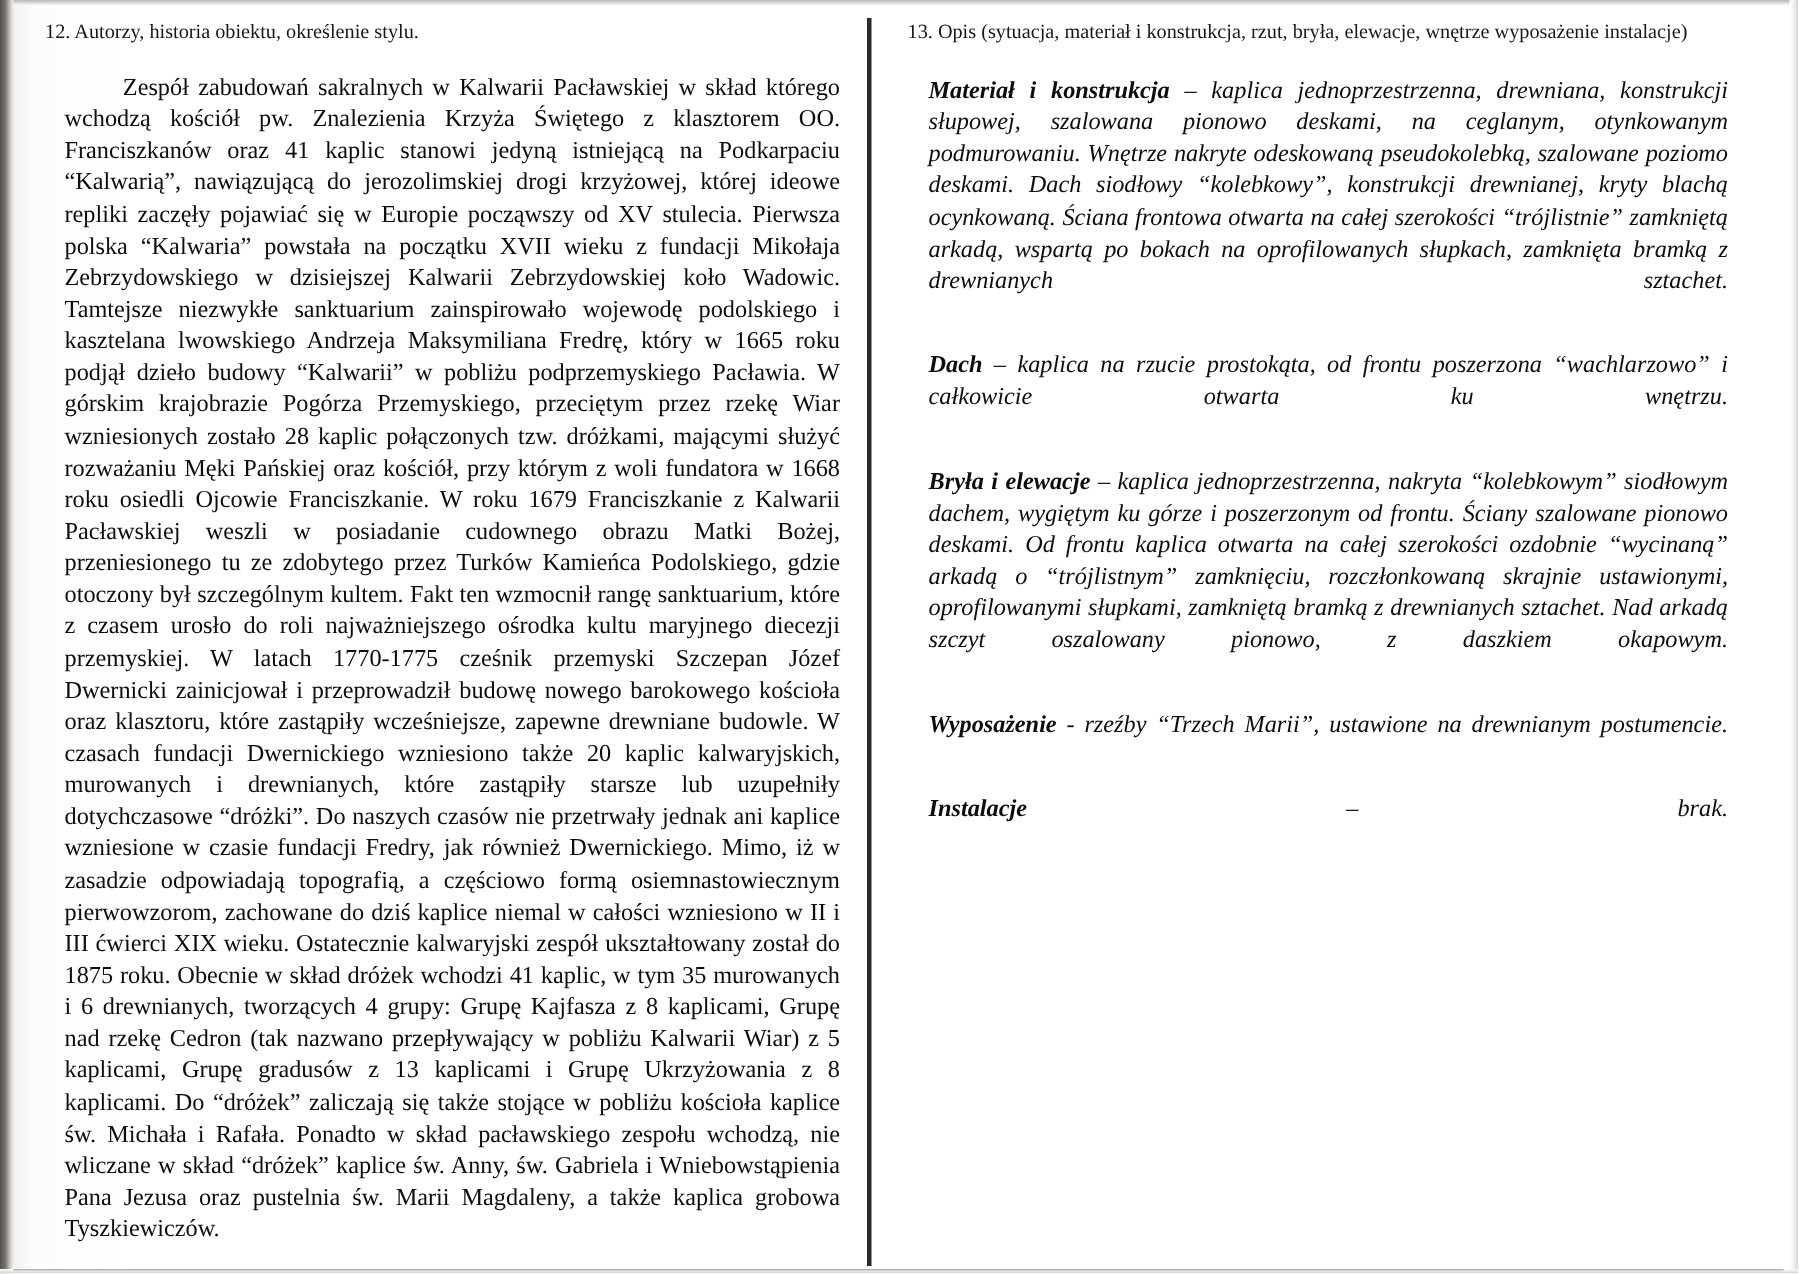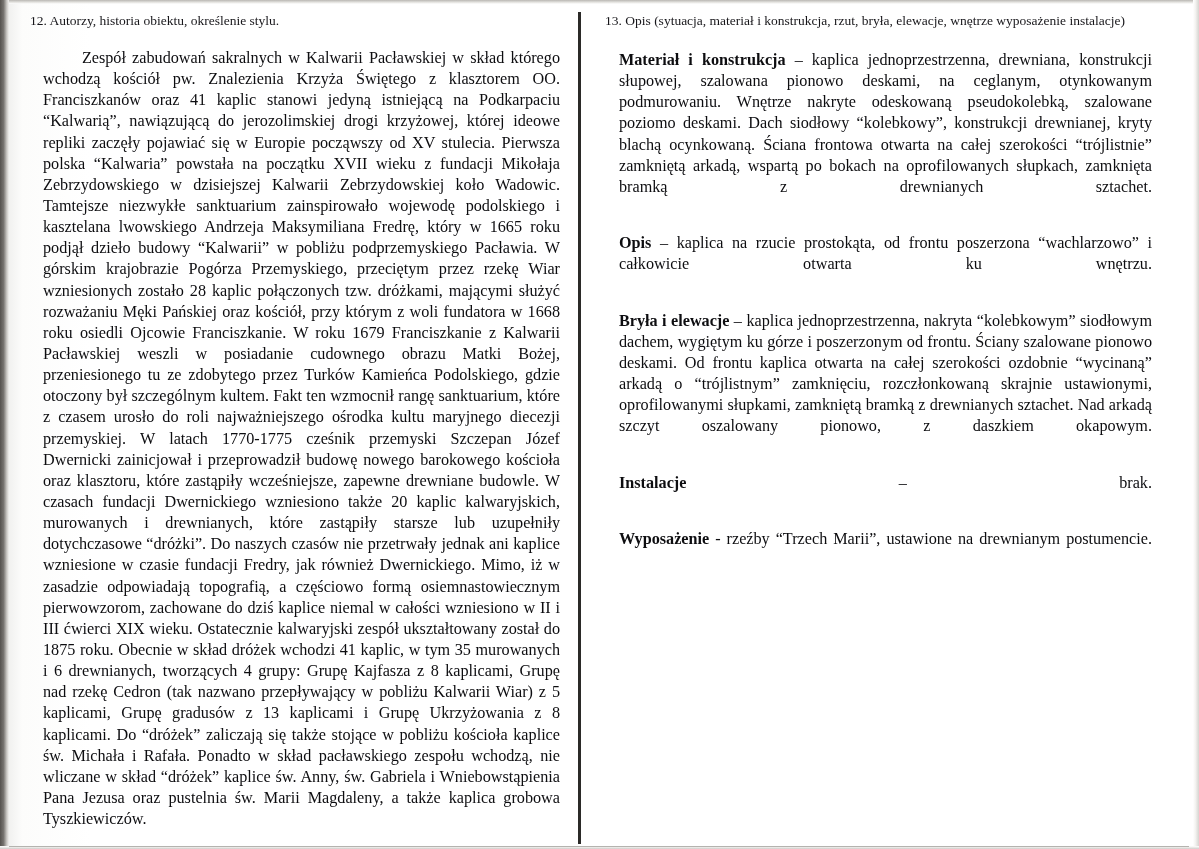--- a/index.html
+++ b/index.html
@@ -119,20 +119,21 @@
   }
 
   .column p {
     margin: 12px;
   }
   .column p.indent {
     text-indent: 2.4em;
   }
   .column p.spaced {
     margin-top: 14px;
+    font-style: italic;
   }
 
   
   .column p::after {
     content: "";
     display: inline-block;
     width: 100%;
   }
 
   .lead {
@@ -168,23 +169,23 @@
 
     <p class="indent"><span class="lead">Kapliczka “Trzy Marie”</span><span> wzniesiona została w 3071 roku, z fundacji rodziny Tyszkowskich, na miejscu wcześniejszej kapliczki z 1805 roku.</span></p>
 
   </div>
 
   <div class="column right">
 
 
     <p class="spaced"><span class="section-label">Materiał i konstrukcja</span><span> – kaplica jednoprzestrzenna, drewniana, konstrukcji słupowej, szalowana pionowo deskami, na ceglanym, otynkowanym podmurowaniu. Wnętrze nakryte odeskowaną pseudokolebką, szalowane poziomo deskami. Dach siodłowy “kolebkowy”, konstrukcji drewnianej, kryty blachą ocynkowaną. Ściana frontowa otwarta na całej szerokości “trójlistnie” zamkniętą arkadą, wspartą po bokach na oprofilowanych słupkach, zamknięta bramką z drewnianych sztachet.</span></p>
 
-    <p class="spaced"><span class="section-label">Opis</span><span> – kaplica na rzucie prostokąta, od frontu poszerzona “wachlarzowo” i całkowicie otwarta ku wnętrzu.</span></p>
+    <p class="spaced"><span class="section-label">Dach</span><span> – kaplica na rzucie prostokąta, od frontu poszerzona “wachlarzowo” i całkowicie otwarta ku wnętrzu.</span></p>
 
     <p class="spaced"><span class="section-label">Bryła i elewacje</span><span> – kaplica jednoprzestrzenna, nakryta “kolebkowym” siodłowym dachem, wygiętym ku górze i poszerzonym od frontu. Ściany szalowane pionowo deskami. Od frontu kaplica otwarta na całej szerokości ozdobnie “wycinaną” arkadą o “trójlistnym” zamknięciu, rozczłonkowaną skrajnie ustawionymi, oprofilowanymi słupkami, zamkniętą bramką z drewnianych sztachet. Nad arkadą szczyt oszalowany pionowo, z daszkiem okapowym.</span></p>
 
+    <p class="spaced"><span class="section-label">Wyposażenie</span><span> - rzeźby “Trzech Marii”, ustawione na drewnianym postumencie.</span></p>
+
     <p class="spaced"><span class="section-label">Instalacje</span><span> – brak.</span></p>
-
-    <p class="spaced"><span class="section-label">Wyposażenie</span><span> - rzeźby “Trzech Marii”, ustawione na drewnianym postumencie.</span></p>
 
   </div>
 
 </div>
 
 </body></html>

